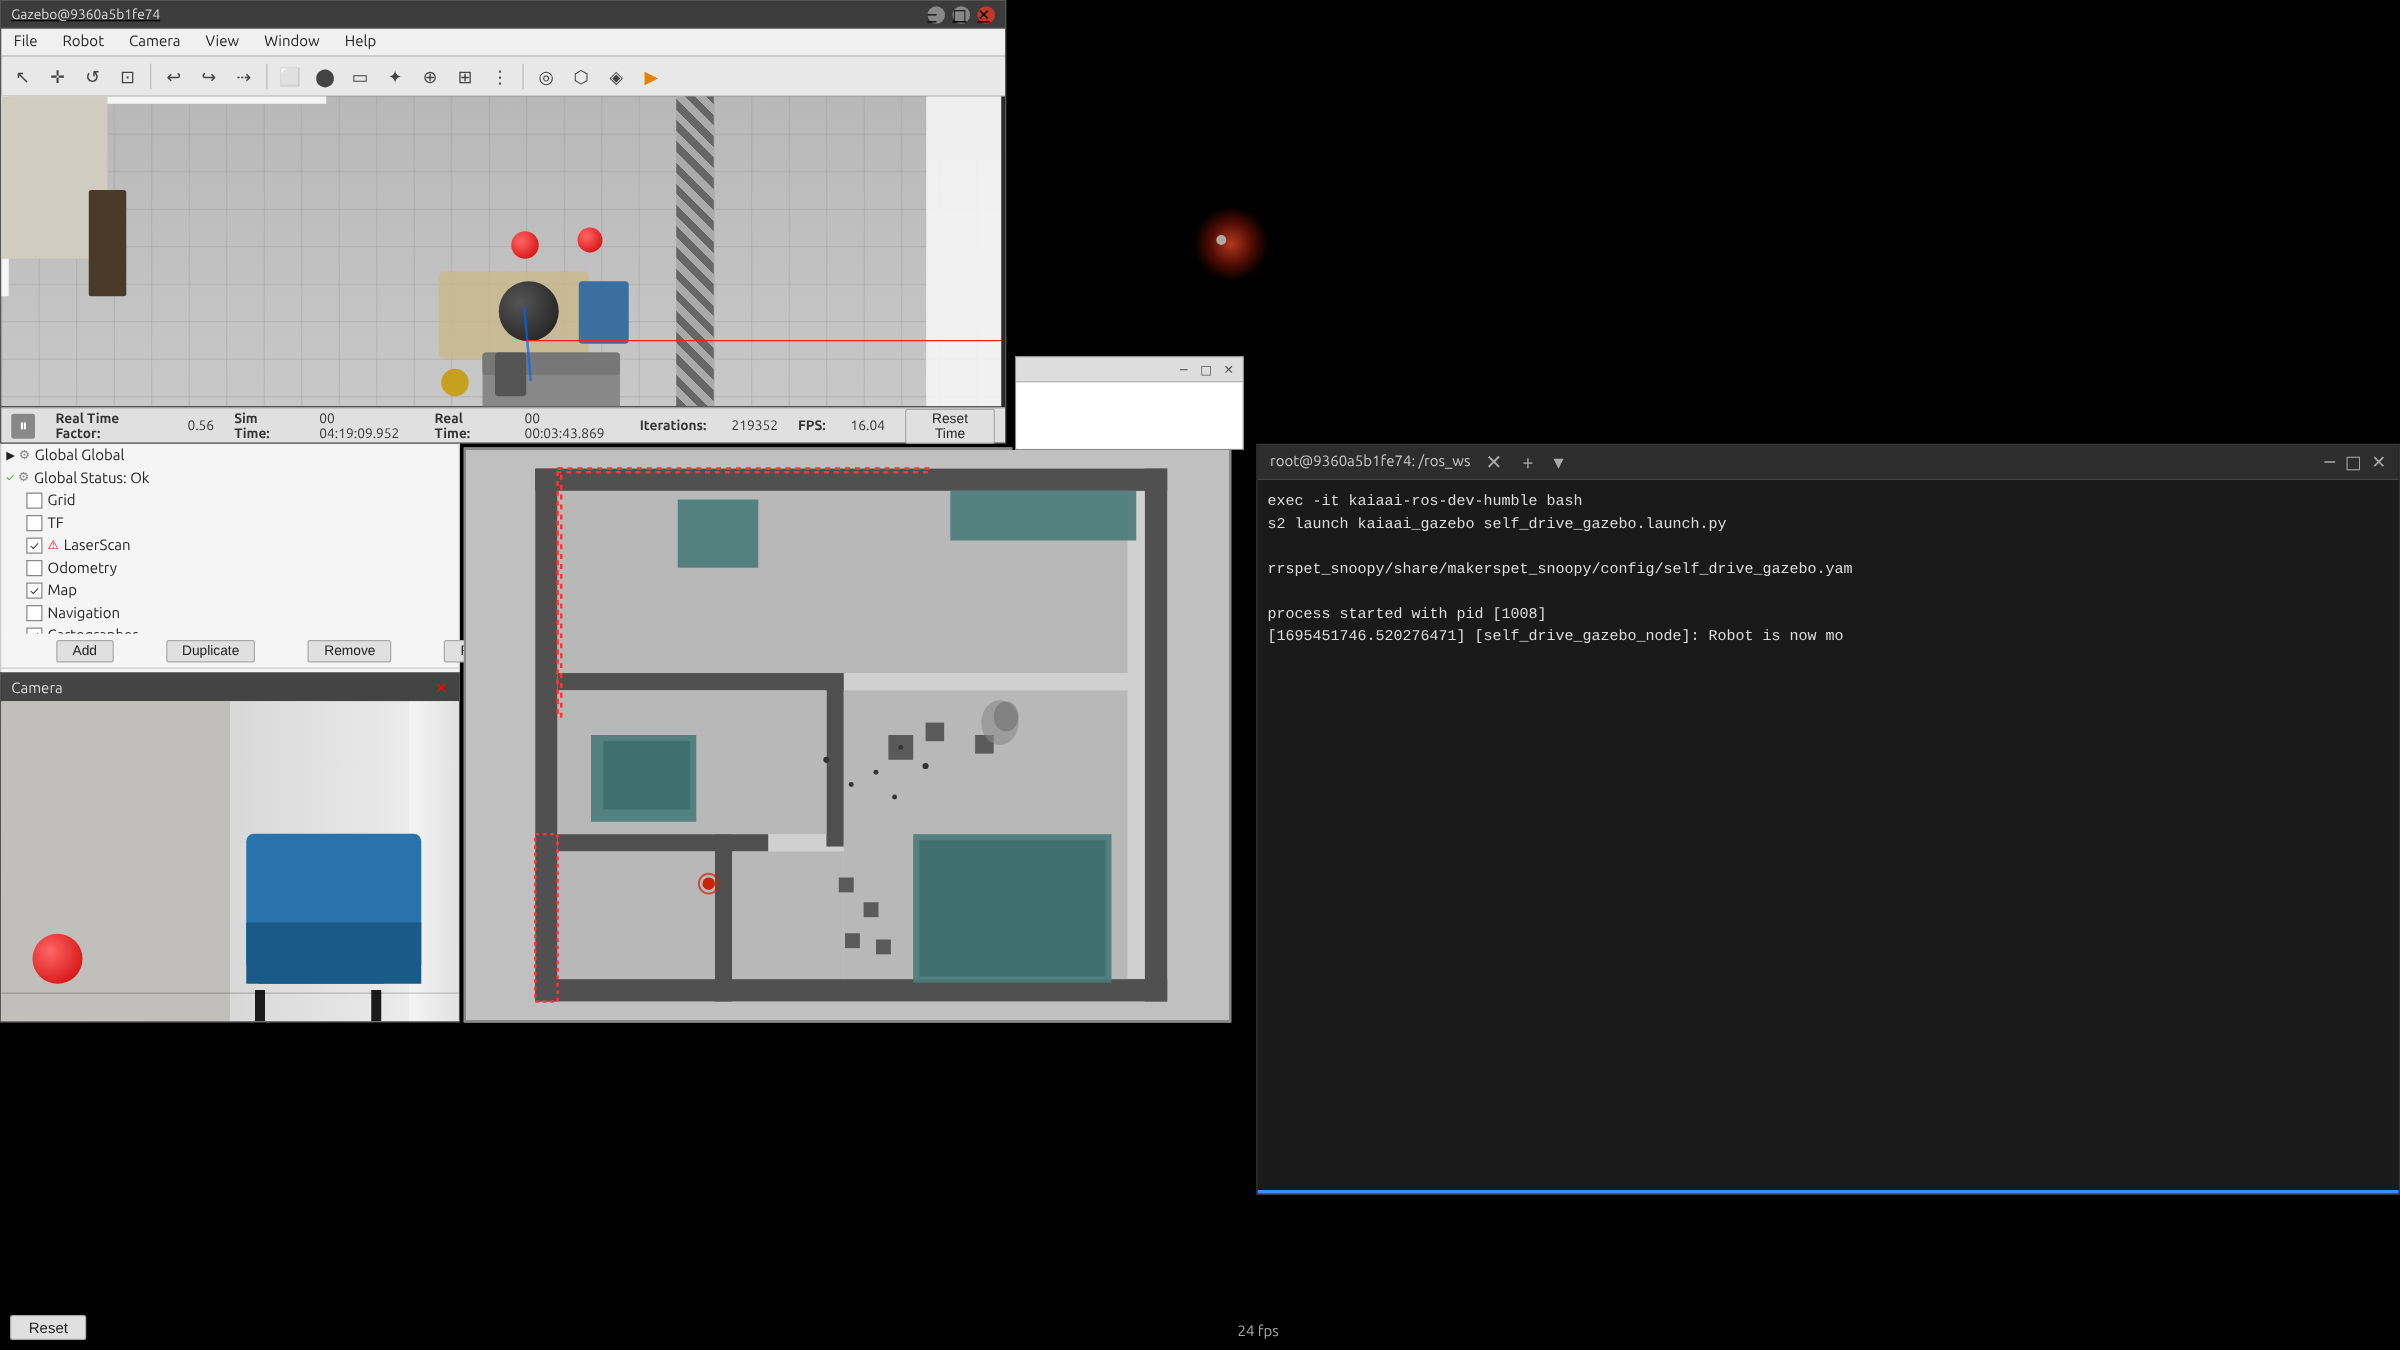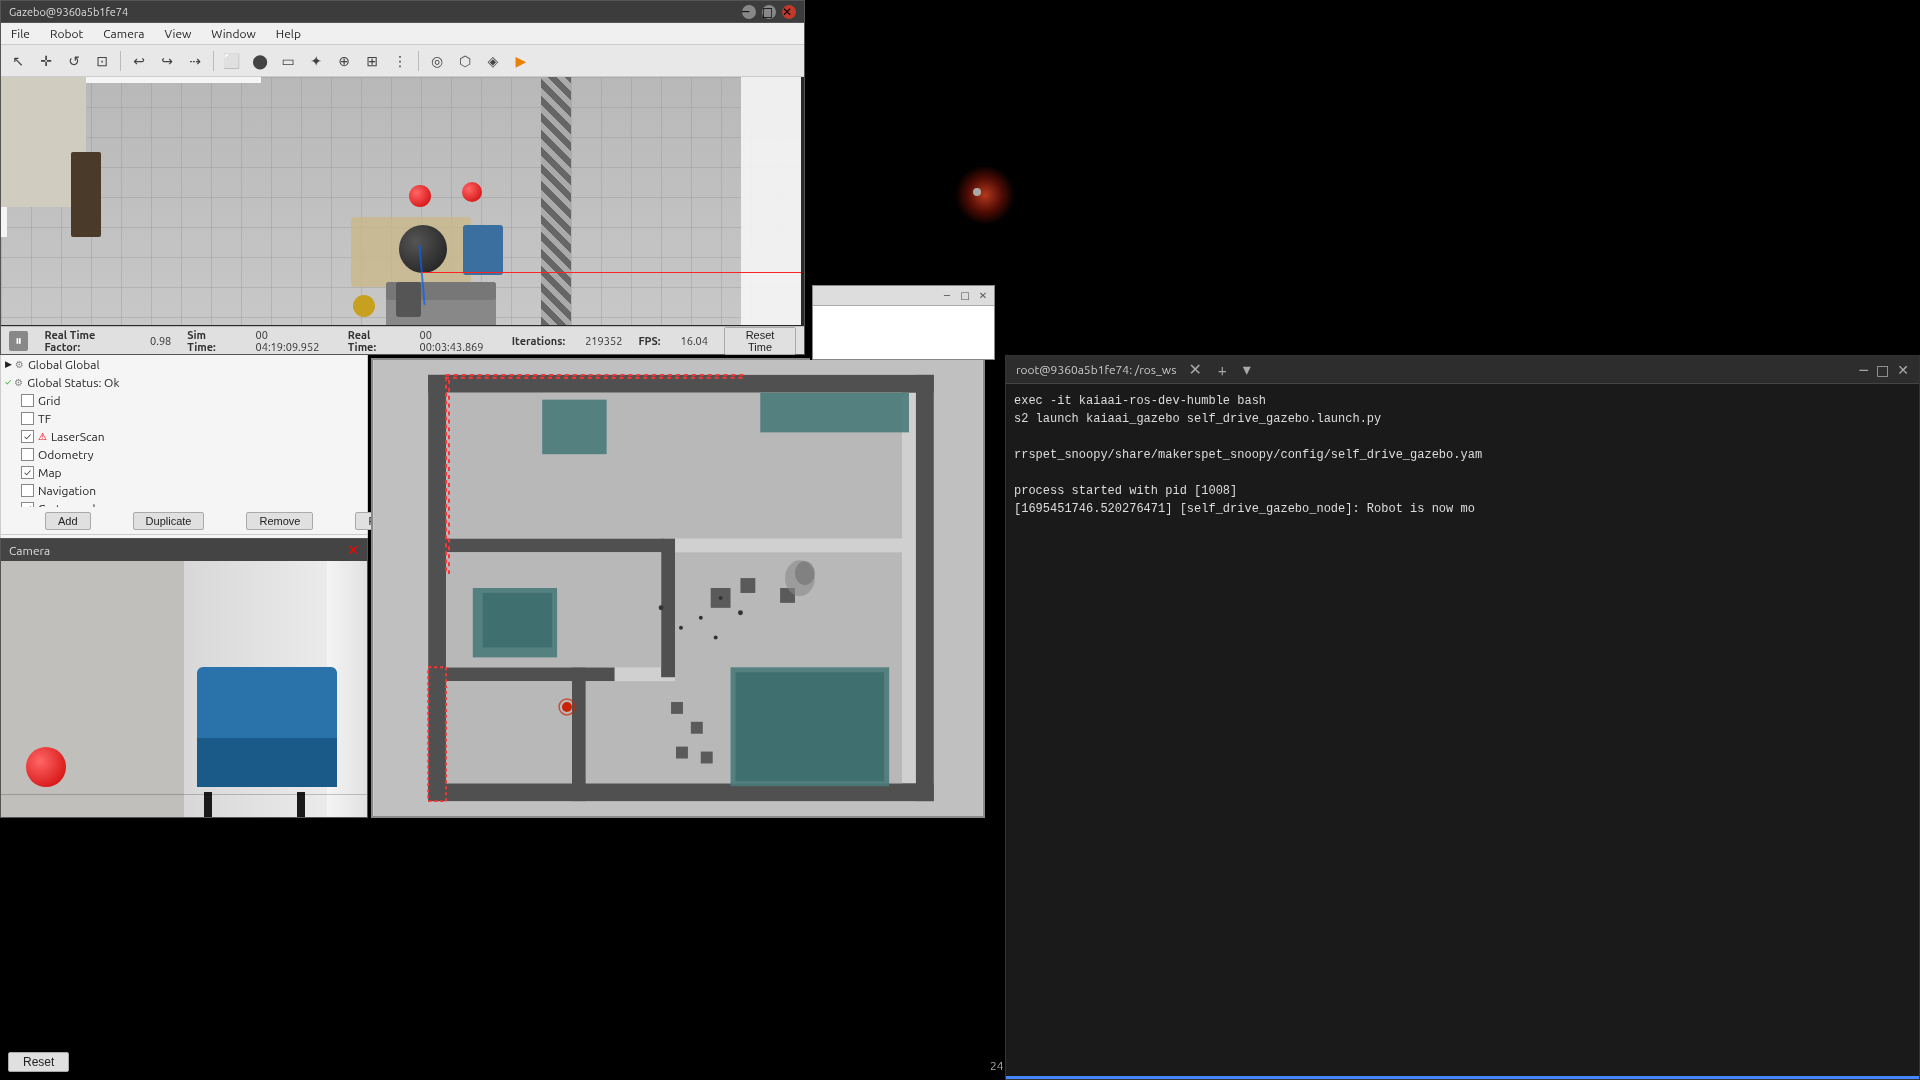--- a/index.html
+++ b/index.html
@@ -24,20 +24,21 @@
       border: 1px solid #555;
     }
     #gazebo-titlebar {
       display: flex;
       align-items: center;
       justify-content: space-between;
       background: #3c3c3c;
       padding: 0 8px;
       height: 22px;
       border-bottom: 1px solid #555;
+      text-decoration: underline;
     }
     #gazebo-titlebar .title-text {
       color: #ddd;
       font-size: 11px;
     }
     #gazebo-titlebar .window-controls {
       display: flex;
       gap: 6px;
     }
     #gazebo-titlebar .window-controls span {
@@ -298,21 +299,21 @@
       font-size: 10px;
       color: #555;
     }
 
     
     #terminal-window {
       position: absolute;
       top: 355px;
       left: 1005px;
       width: 915px;
-      height: 725px;
+      height: 601px;
       background: #1a1a1a;
       border: 1px solid #333;
     }
     #terminal-titlebar {
       display: flex;
       align-items: center;
       justify-content: space-between;
       background: #2d2d2d;
       height: 28px;
       padding: 0 10px;
@@ -512,21 +513,21 @@
 
     <div style="position:absolute;left:420px;top:195px;width:380px;height:1px;background:#ff2222;"></div>
 
     <div style="position:absolute;left:395px;top:205px;width:25px;height:35px;background:#555;border-radius:3px;"></div>
   </div>
 
   <div id="gazebo-statusbar">
     <button style="width:20px;height:20px;background:#888;border:none;cursor:pointer;color:#fff;border-radius:2px;">⏸</button>
     <div class="status-item">
       <span class="status-label">Real Time Factor:</span>
-      <span>0.98</span>
+      <span>0.56</span>
     </div>
     <div class="status-item">
       <span class="status-label">Sim Time:</span>
       <span>00 04:19:09.952</span>
     </div>
     <div class="status-item">
       <span class="status-label">Real Time:</span>
       <span>00 00:03:43.869</span>
     </div>
     <div class="status-item">

